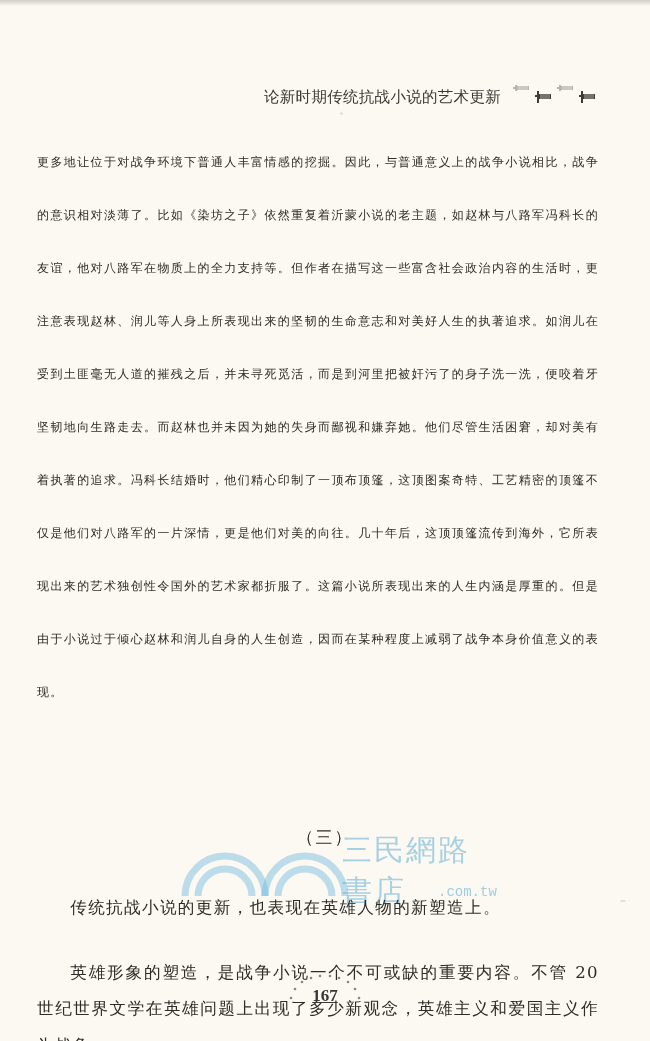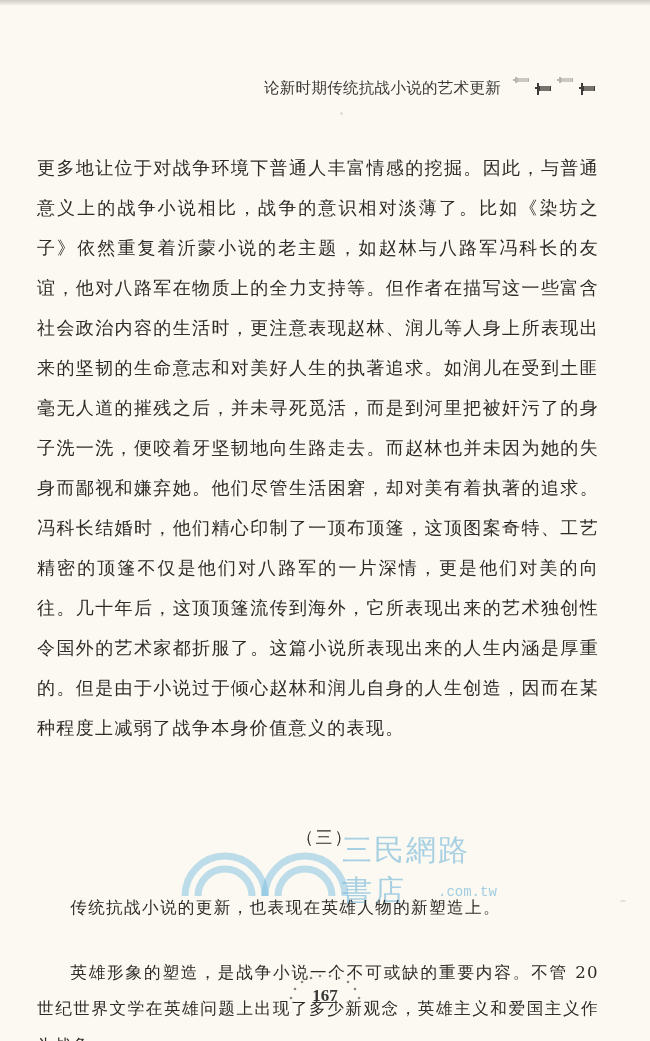--- a/index.html
+++ b/index.html
@@ -9,32 +9,32 @@
       position: relative;
       font-family: "DejaVu Serif", "Liberation Serif", serif;
       color: #2e2b28;
     }
     .top-shadow {
       position: absolute; left: 0; top: 0; width: 650px; height: 6px;
       background: linear-gradient(to bottom, rgba(120,120,120,0.35), rgba(0,0,0,0));
     }
     .running-header {
       position: absolute; top: 78px; left: 264px; width: 360px; height: 30px;
-      display: flex; align-items: flex-start;
+      display: flex; align-items: flex-end;
     }
     .running-header .title {
       font-family: "DejaVu Sans", "Liberation Sans", sans-serif;
       font-size: 15.5px; color: #3a3836; letter-spacing: 0.3px;
     }
     .header-ornament { margin-left: 10px; display: flex; align-items: flex-start; gap: 2px; }
     .arrow { width: 20px; height: 18px; position: relative; }
     .arrow svg { display: block; }
     .body-text {
-      position: absolute; left: 37px; top: 148px; width: 562px;
-      font-size: 18px; line-height: 40px; letter-spacing: 1.35px;
+      position: absolute; left: 37px; top: 136px; width: 562px;
+      font-size: 12px; line-height: 53px; letter-spacing: 1.35px;
       text-align: justify;
     }
     .body-text p { margin: 0; }
     .body-text p.indent { text-indent: 2em; }
     .section-heading {
       position: absolute; left: 0; width: 650px; top: 826px;
       text-align: center; font-size: 17px; letter-spacing: 2px; color: #2e2b28;
     }
     .body-text-2 {
       position: absolute; left: 37px; top: 862px; width: 562px;

